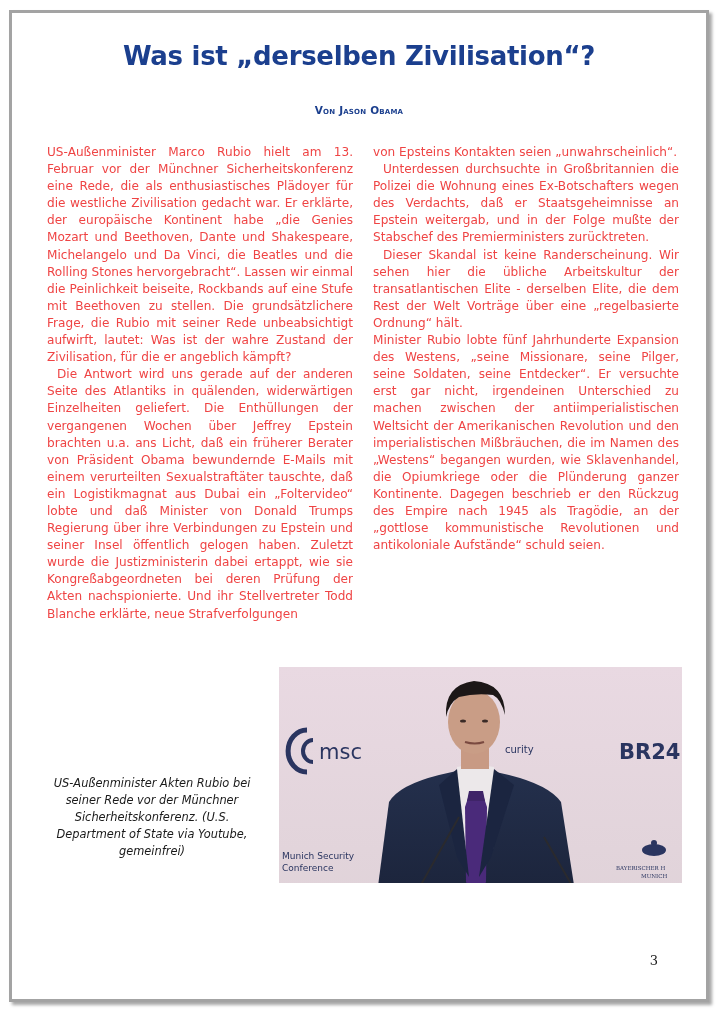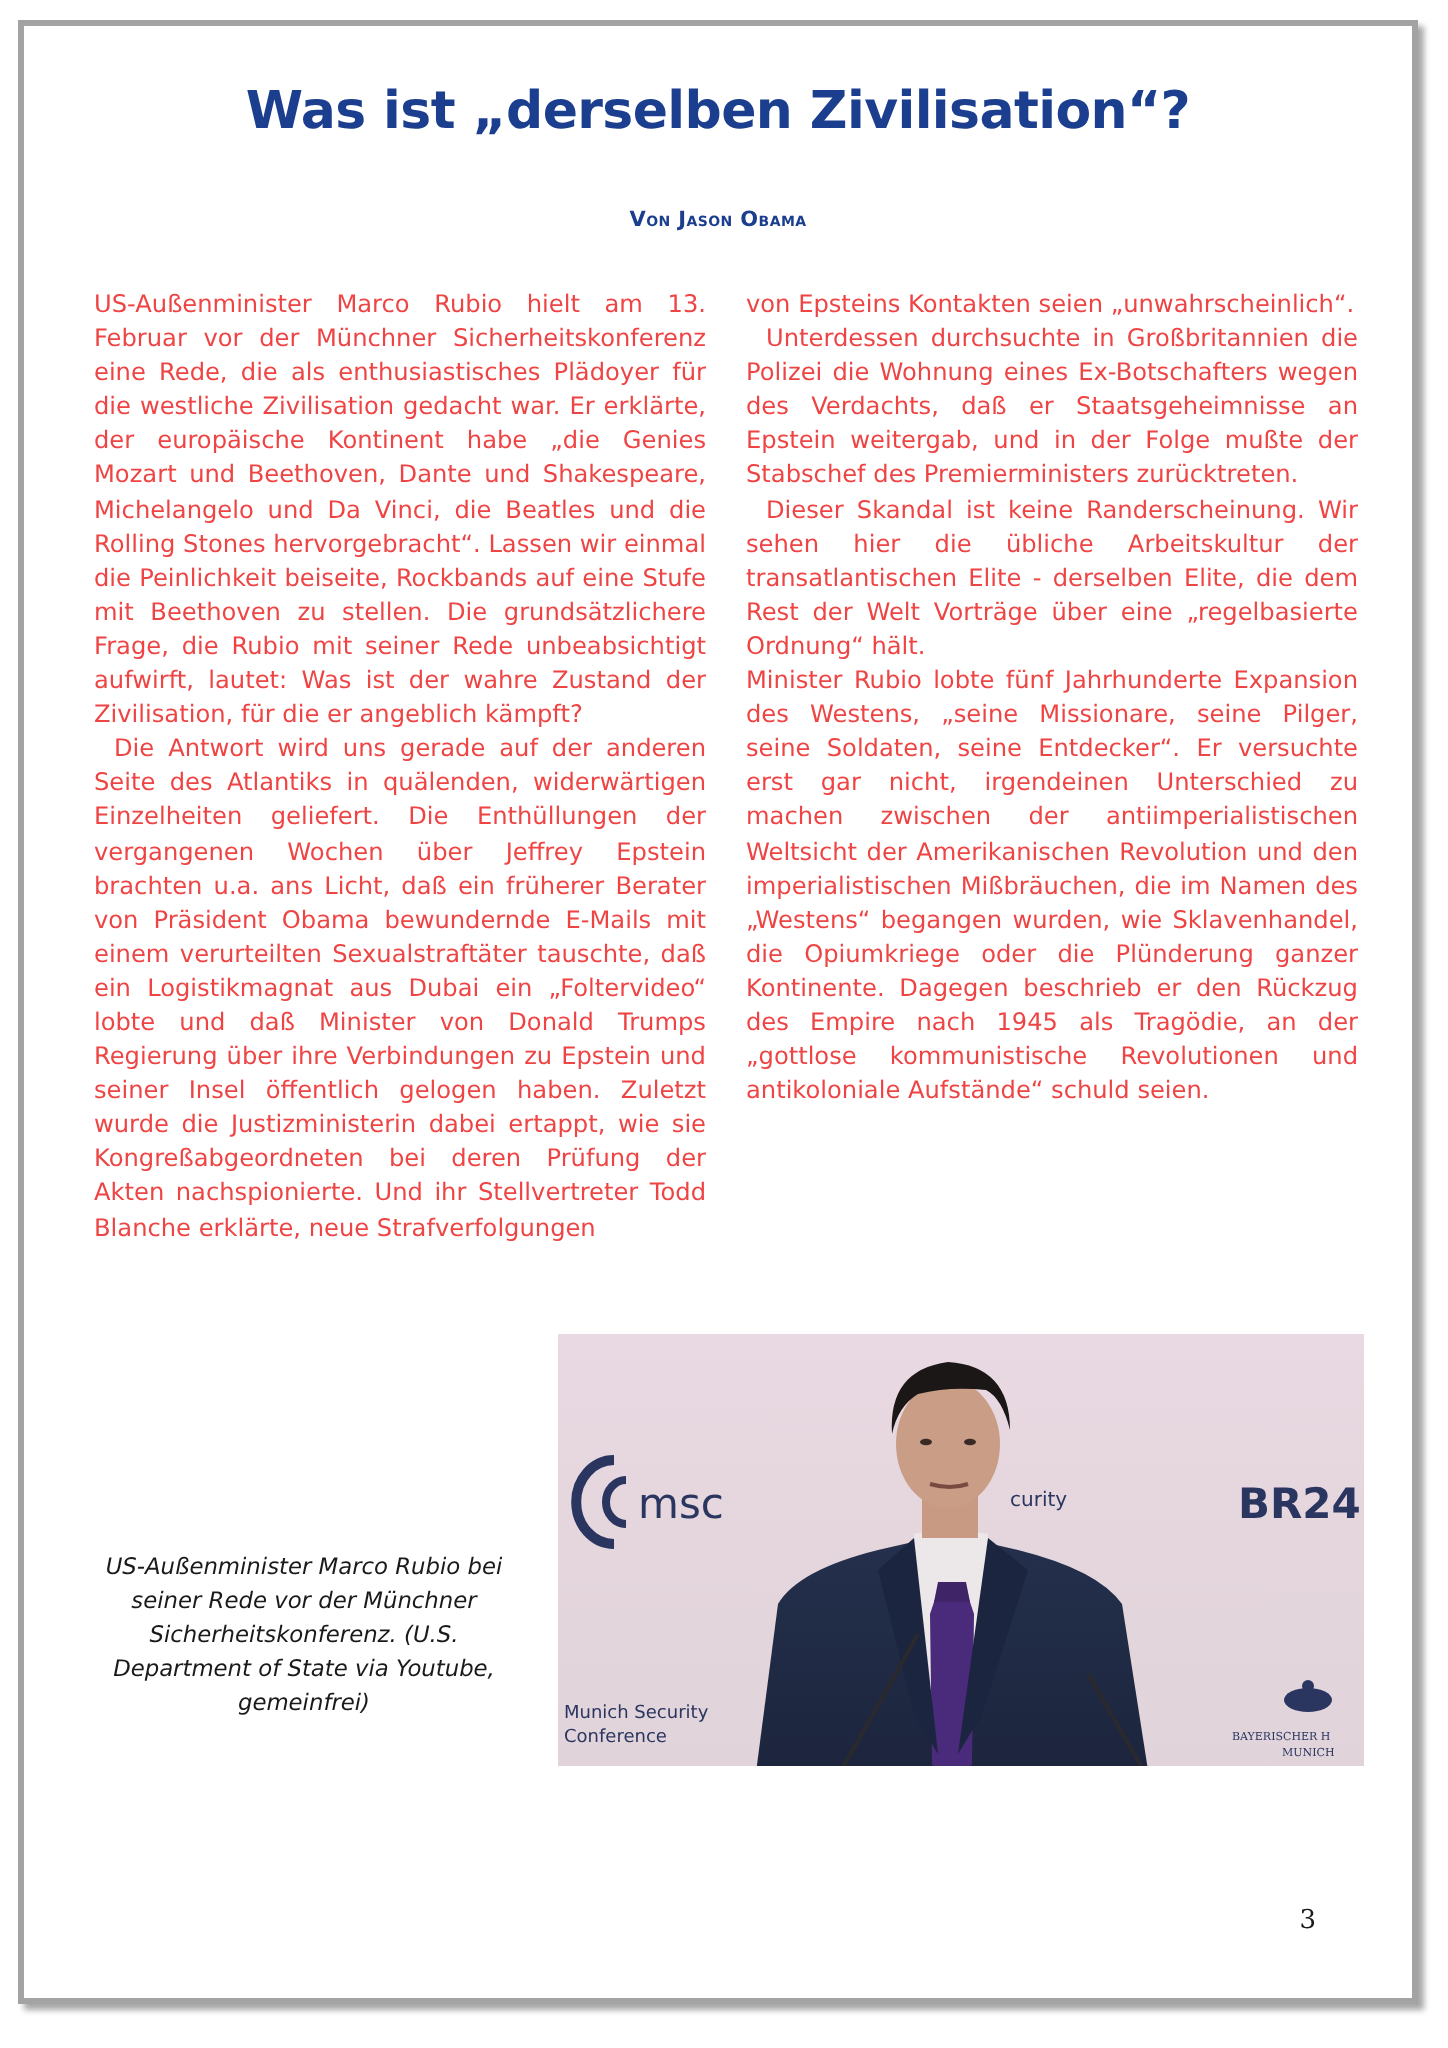--- a/index.html
+++ b/index.html
@@ -134,21 +134,21 @@
     <p class="indent lj">Die Antwort wird uns gerade auf der anderen Seite des Atlantiks in quälenden, widerwärtigen Einzelheiten geliefert. Die Enthüllungen der vergangenen Wochen über Jeffrey Epstein brachten u.a. ans Licht, daß ein früherer Berater von Präsident Obama bewundernde E-Mails mit einem verurteilten Sexualstraftäter tauschte, daß ein Logistikmagnat aus Dubai ein „Foltervideo“ lobte und daß Minister von Donald Trumps Regierung über ihre Verbindungen zu Epstein und seiner Insel öffentlich gelogen haben. Zuletzt wurde die Justizministerin dabei ertappt, wie sie Kongreßabgeordneten bei deren Prüfung der Akten nachspionierte. Und ihr Stellvertreter Todd Blanche erklärte, neue Strafverfolgungen</p>
   </div>
 
   <div class="column col-right">
     <p>von Epsteins Kontakten seien „unwahrscheinlich“.</p>
     <p class="indent">Unterdessen durchsuchte in Großbritannien die Polizei die Wohnung eines Ex-Botschafters wegen des Verdachts, daß er Staatsgeheimnisse an Epstein weitergab, und in der Folge mußte der Stabschef des Premierministers zurücktreten.</p>
     <p class="indent">Dieser Skandal ist keine Randerscheinung. Wir sehen hier die übliche Arbeitskultur der transatlantischen Elite - derselben Elite, die dem Rest der Welt Vorträge über eine „regelbasierte Ordnung“ hält.</p>
     <p>Minister Rubio lobte fünf Jahrhunderte Expansion des Westens, „seine Missionare, seine Pilger, seine Soldaten, seine Entdecker“. Er versuchte erst gar nicht, irgendeinen Unterschied zu machen zwischen der antiimperialistischen Weltsicht der Amerikanischen Revolution und den imperialistischen Mißbräuchen, die im Namen des „Westens“ begangen wurden, wie Sklavenhandel, die Opiumkriege oder die Plünderung ganzer Kontinente. Dagegen beschrieb er den Rückzug des Empire nach 1945 als Tragödie, an der „gottlose kommunistische Revolutionen und antikoloniale Aufstände“ schuld seien.</p>
   </div>
 
-  <div class="caption">US-Außenminister Marco Rubio bei seiner Rede vor der Münchner Sicherheitskonferenz. (U.S. Department of State via Youtube, gemeinfrei)</div>
+  <div class="caption">US-Außenminister Akten Rubio bei seiner Rede vor der Münchner Sicherheitskonferenz. (U.S. Department of State via Youtube, gemeinfrei)</div>
 
   <div class="photo">
     <svg width="403" height="259" viewBox="0 0 403 259" xmlns="http://www.w3.org/2000/svg">
       <defs>
         <linearGradient id="bg" x1="0" y1="0" x2="0" y2="1">
           <stop offset="0" stop-color="#e9d9e2"></stop>
           <stop offset="1" stop-color="#dfd2d8"></stop>
         </linearGradient>
         <linearGradient id="suit" x1="0" y1="0" x2="0" y2="1">
           <stop offset="0" stop-color="#24304d"></stop>

